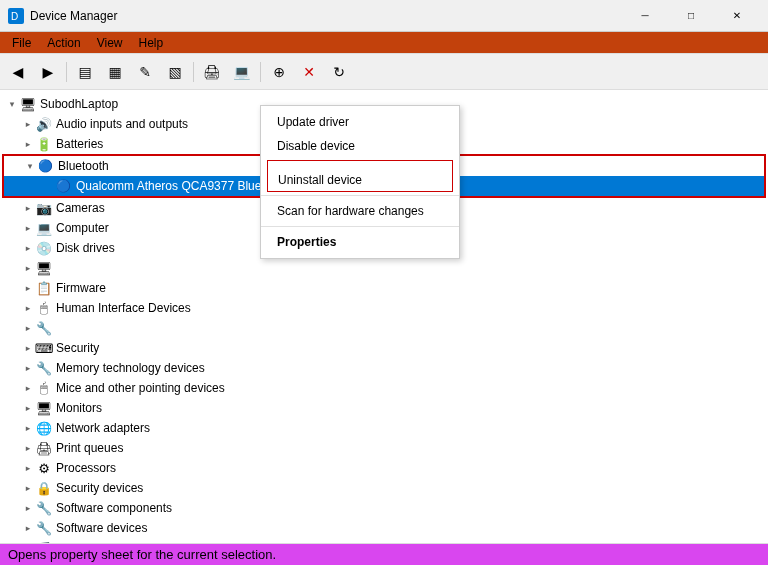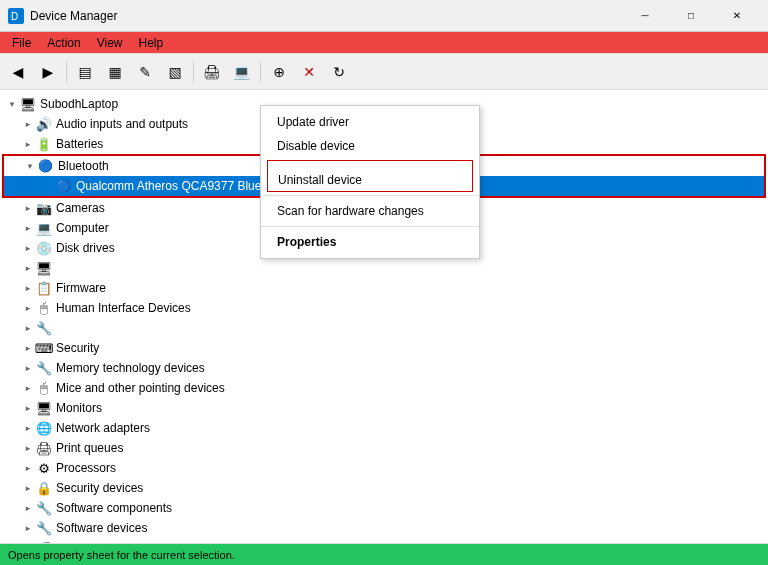--- a/index.html
+++ b/index.html
@@ -48,21 +48,21 @@
       font-size: 10px;
       cursor: pointer;
       background: transparent;
       border: none;
       color: #000;
     }
 
     
     #menu-bar {
       height: 22px;
-      background: #ef4444;
+      background: #c2410c;
       display: flex;
       align-items: center;
       padding: 0 4px;
       border-bottom: 1px solid #ddd;
     }
     .menu-item {
       padding: 2px 8px;
       cursor: pointer;
       font-size: 12px;
     }
@@ -154,42 +154,42 @@
     .indent-1 { padding-left: 20px; }
 
     
     #context-menu {
       position: absolute;
       top: 105px;
       left: 260px;
       background: #fff;
       border: 1px solid #ccc;
       box-shadow: 2px 2px 6px rgba(0,0,0,0.2);
-      width: 220px;
+      width: 200px;
       z-index: 100;
       padding: 4px 0;
     }
     .ctx-item {
       padding: 5px 16px;
       cursor: pointer;
       font-size: 12px;
       color: #000;
     }
     .ctx-item.bold { font-weight: normal; }
     .ctx-divider { height: 1px; background: #e0e0e0; margin: 3px 0; }
 
     
     #status-bar {
       height: 22px;
-      background: #22c55e;
+      background: #d946ef;
       border-top: 1px solid #ddd;
       display: flex;
       align-items: center;
       padding: 0 8px;
-      font-size: 11px;
+      font-size: 13px;
       color: #000;
     }
 
     
     .bt-device {
       background: #0078d4;
       color: #fff;
     }
   </style>
 </head>

